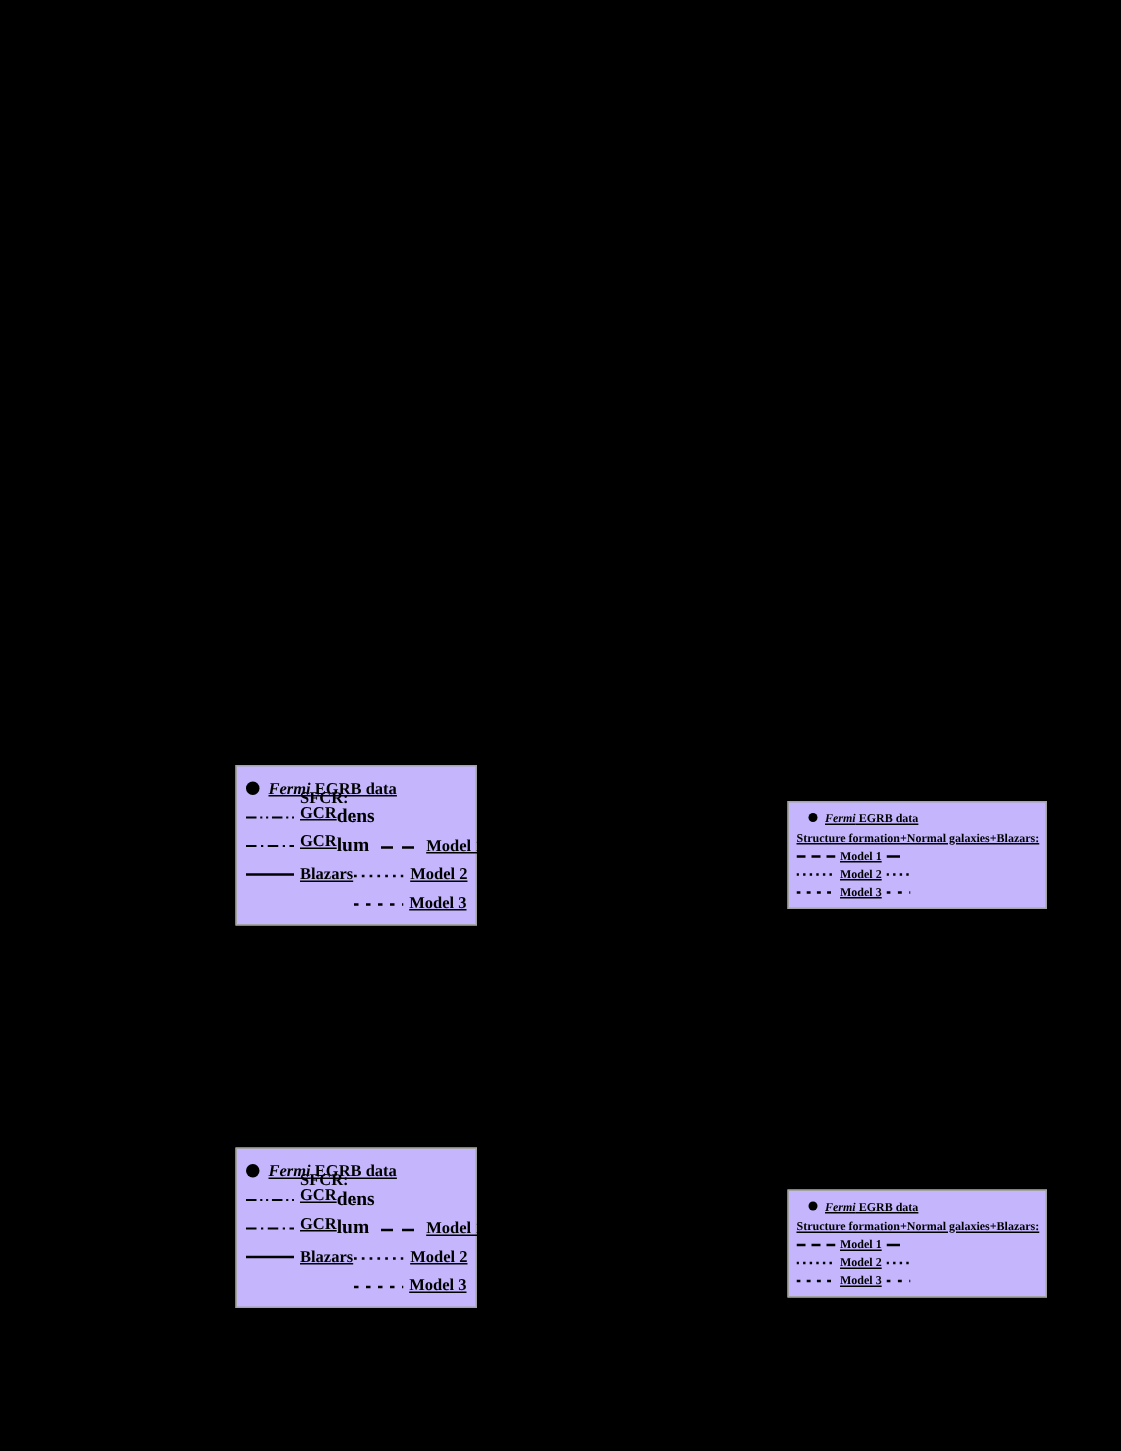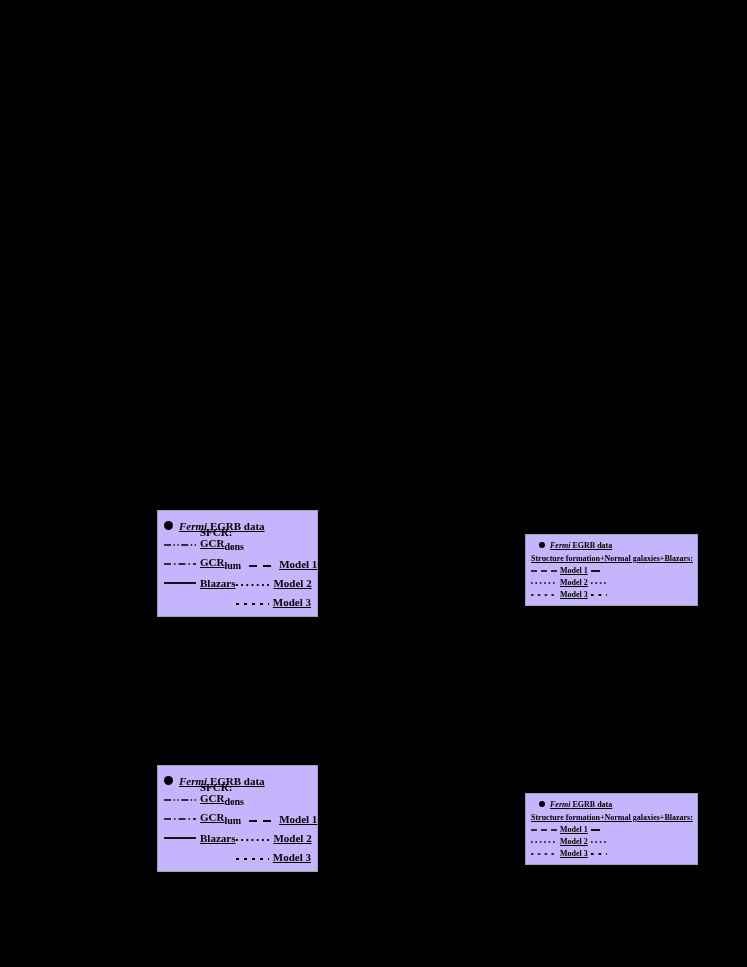--- a/index.html
+++ b/index.html
@@ -48,21 +48,21 @@
   .legend-large .lbl {
     font-size: 11px;
     font-weight: bold;
     white-space: nowrap;
   }
   .legend-large .lbl-it {
     font-style: italic;
     font-weight: bold;
   }
   .legend-large .sub {
-    font-size: 10px;
+    font-size: 13px;
     vertical-align: sub;
     font-weight: bold;
   }
   .legend-large .sample {
     width: 32px;
     margin-right: 4px;
     display: inline-block;
     text-align: center;
     line-height: 1;
   }

